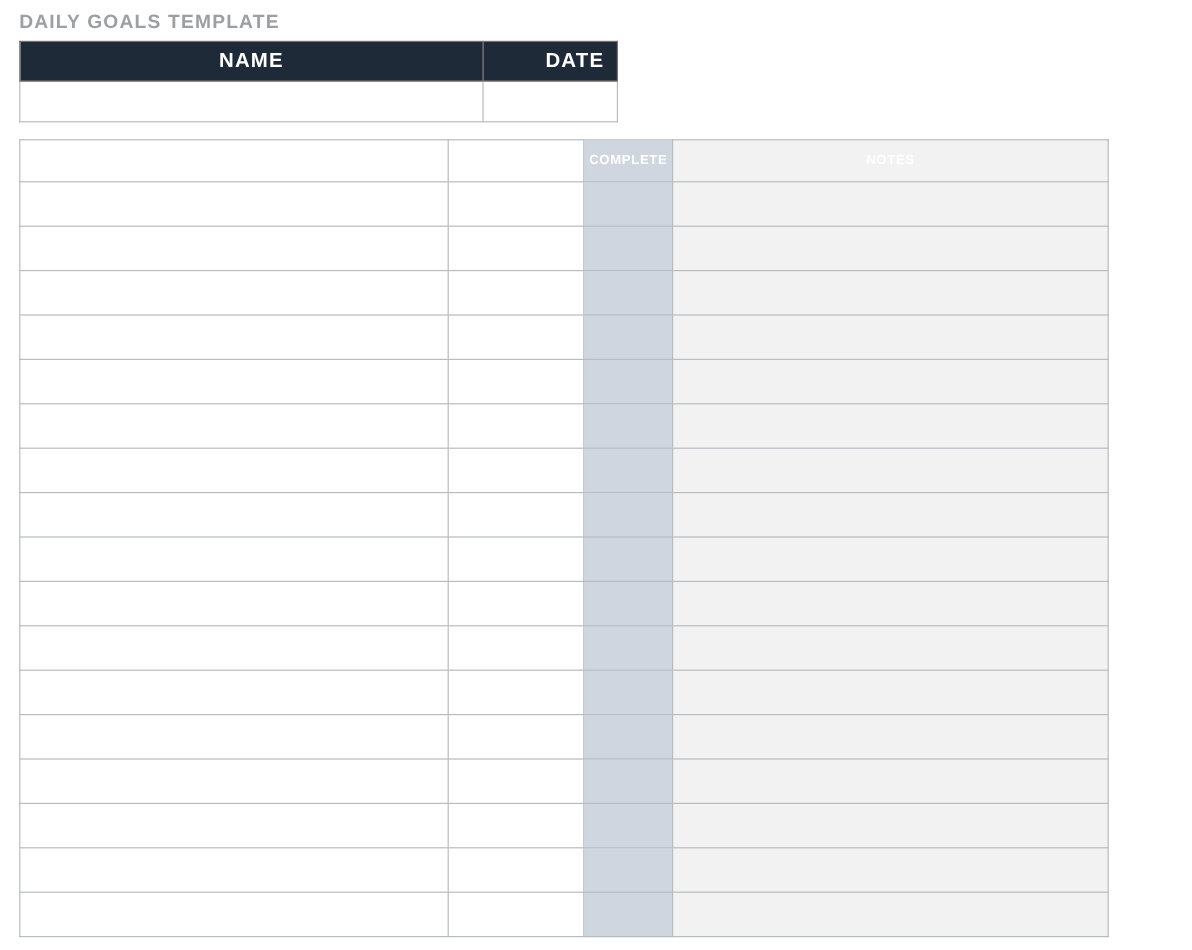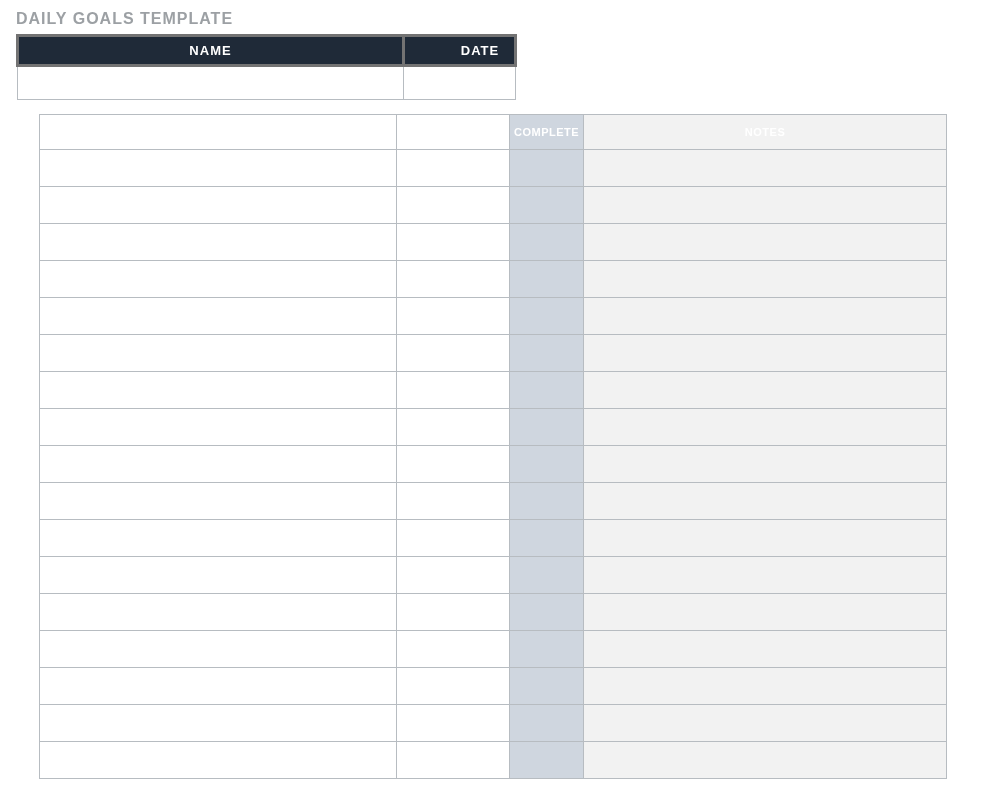--- a/index.html
+++ b/index.html
@@ -20,39 +20,38 @@
       letter-spacing: 1px;
       margin-bottom: 6px;
     }
     .header-table {
       border-collapse: collapse;
       margin-bottom: 14px;
     }
     .header-table th {
       background: #1f2a38;
       color: #ffffff;
-      font-size: 13px;
+      font-size: 17px;
       font-weight: 700;
       letter-spacing: 1px;
       text-align: center;
       padding: 6px 0;
-      border: 3px solid #737373;
+      border: 1px solid #737373;
     }
     .header-table td {
       background: #ffffff;
       border: 1px solid #b7bcc1;
       height: 34px;
     }
     .header-table .col-name { width: 386px; }
     .header-table .col-date { width: 112px; padding-left: 41px; }
 
     .goals-table {
       border-collapse: collapse;
       width: 908px;
-      margin-left: 23px;
     }
     .goals-table th {
       background: #3c4a5f;
       color: #ffffff;
       font-size: 11px;
       font-weight: 700;
       letter-spacing: 0.5px;
       text-align: center;
       padding: 5px 4px;
       border: 1px solid #b7bcc1;

